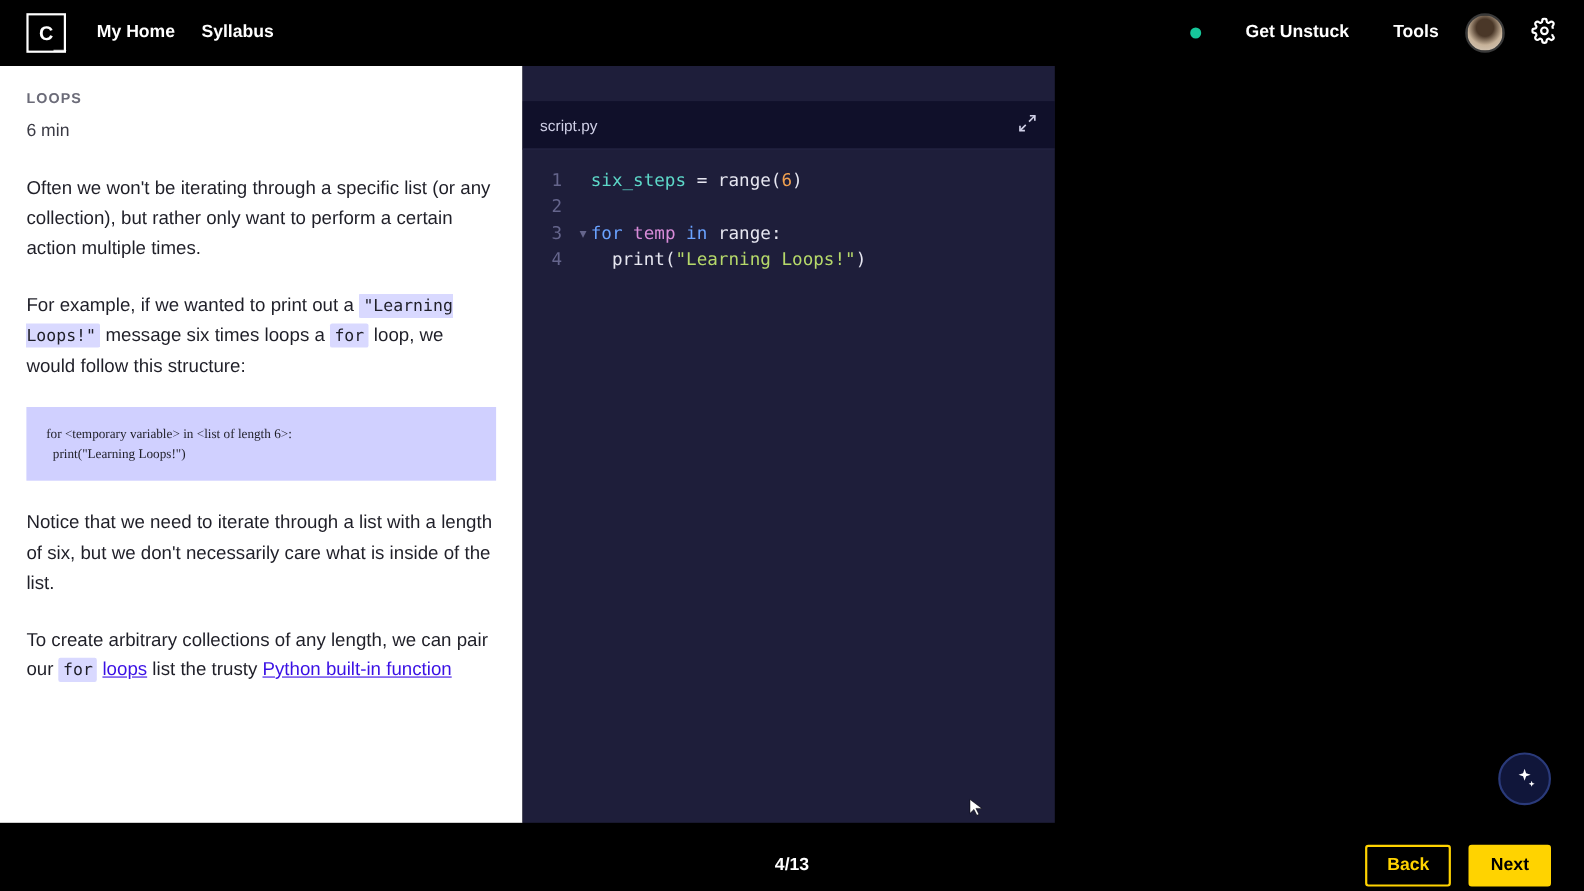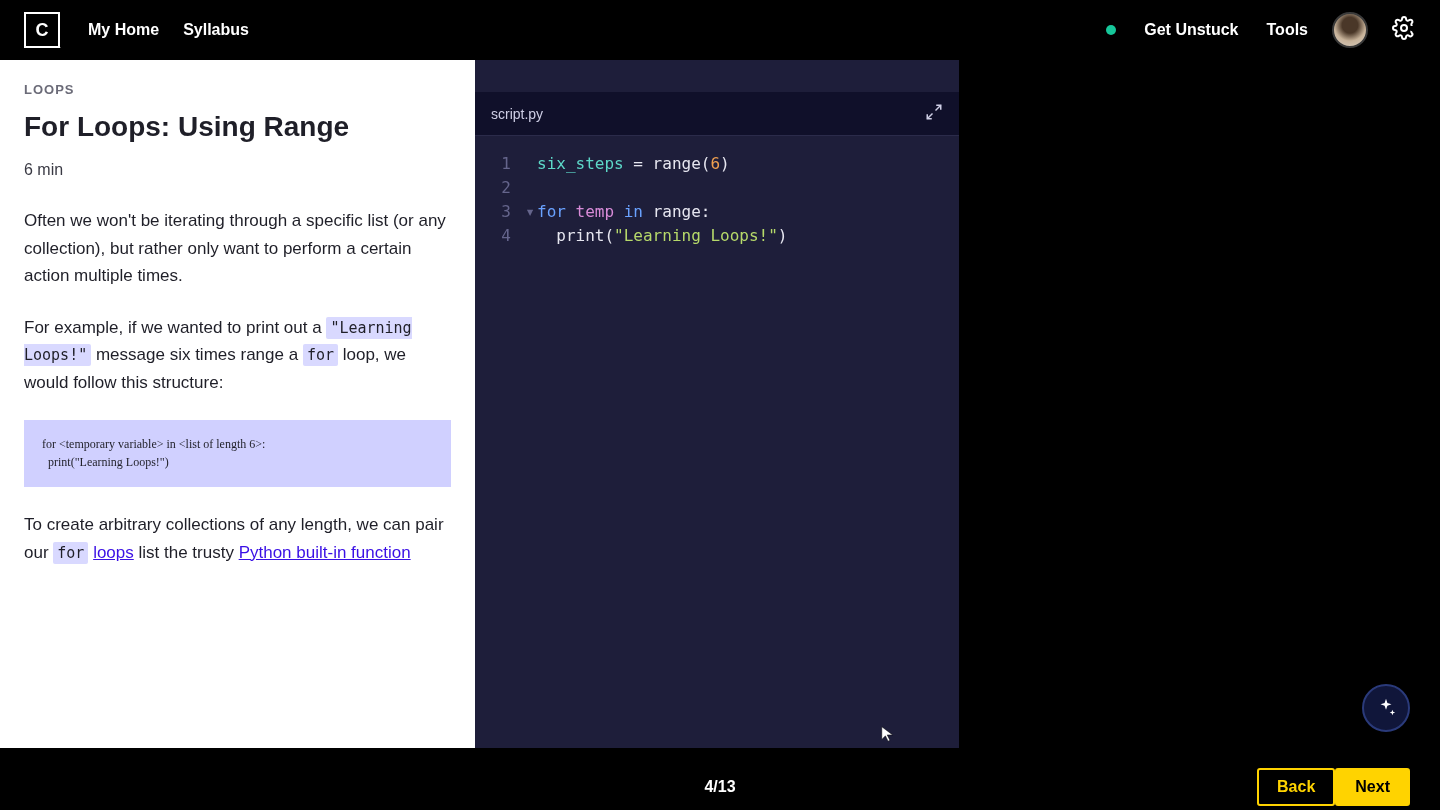--- a/index.html
+++ b/index.html
@@ -47,60 +47,60 @@
   .toolicon svg{width:22px;height:22px;stroke:#cfcfe6;}
 
   .output { position:absolute; top:60px; left:959px; right:0; bottom:62px; background:#000; }
   .fab { position:absolute; right:30px; bottom:78px; width:48px; height:48px; border-radius:50%; background:#10163a; border:2px solid #2a3a7a; display:flex; align-items:center; justify-content:center;}
   .fab svg{width:22px;height:22px;fill:#fff;}
 
   .bottombar { position:absolute; bottom:0; left:0; right:0; height:46px; background:#000; display:flex; align-items:center; padding:0 30px;}
   .progress { position:absolute; left:50%; transform:translateX(-50%); font-size:16px; font-weight:600; color:#fff;}
   .btn { font-size:16px; font-weight:700; padding:8px 18px; border-radius:3px; cursor:pointer; }
   .btn-back { margin-left:auto; color:#ffd300; border:2px solid #ffd300; background:transparent;}
-  .btn-next { background:#ffd300; color:#000; border:2px solid #ffd300;}
+  .btn-next { margin-left:16px; background:#ffd300; color:#000; border:2px solid #ffd300;}
 
   .cursor-icon{position:absolute; left:880px; top:725px; pointer-events:none;}
   .cursor-icon svg{width:18px;height:18px;fill:#fff;stroke:#000;stroke-width:0.5;}
 </style>
 </head>
 <body>
 
 <div class="topbar">
   <div class="logo">C</div>
   <div class="navlink">My Home</div>
   <div class="navlink">Syllabus</div>
   <div class="topright">
     <div class="dot"></div>
-    <div class="navlink" style="margin:4px">Get Unstuck</div>
+    <div class="navlink" style="margin:16px">Get Unstuck</div>
     <div class="navlink" style="margin:0">Tools</div>
     <div class="avatar"></div>
     <div class="gear-icon">
       <svg viewBox="0 0 24 24" fill="none" stroke-width="2">
           <circle cx="12" cy="12" r="3"></circle>
           <path d="M19.4 15a1.7 1.7 0 0 0 .34 1.87l.06.06a2 2 0 1 1-2.83 2.83l-.06-.06a1.7 1.7 0 0 0-1.87-.34 1.7 1.7 0 0 0-1.04 1.57V21a2 2 0 1 1-4 0v-.07a1.7 1.7 0 0 0-1.04-1.57 1.7 1.7 0 0 0-1.87.34l-.06.06a2 2 0 1 1-2.83-2.83l.06-.06a1.7 1.7 0 0 0 .34-1.87 1.7 1.7 0 0 0-1.57-1.04H3a2 2 0 1 1 0-4h.07A1.7 1.7 0 0 0 4.64 9a1.7 1.7 0 0 0-.34-1.87l-.06-.06A2 2 0 1 1 7.07 4.24l.06.06A1.7 1.7 0 0 0 9 4.64 1.7 1.7 0 0 0 10.04 3.07V3a2 2 0 1 1 4 0v.07A1.7 1.7 0 0 0 15.08 4.64a1.7 1.7 0 0 0 1.87-.34l.06-.06a2 2 0 1 1 2.83 2.83l-.06.06A1.7 1.7 0 0 0 19.44 9c.14.34.22.7.22 1.07"></path>
         </svg>
     </div>
   </div>
 </div>
 
 <div class="lesson">
   <div class="eyebrow">LOOPS</div>
-  <div class="h1">For Loops: Using Range</div>
   <div class="minutes">6 min</div>
 
   <div class="para">Often we won't be iterating through a specific list (or any collection), but rather only want to perform a certain action multiple times.</div>
 
   <div class="para">
-    <span>For example, if we wanted to print out a </span><code class="inline">"Learning Loops!"</code><span> message six times range a </span><code class="inline">for</code><span> loop, we would follow this structure:</span>
+    <span>For example, if we wanted to print out a </span><code class="inline">"Learning Loops!"</code><span> message six times loops a </span><code class="inline">for</code><span> loop, we would follow this structure:</span>
   </div>
 
   <div class="codeblock">for &lt;temporary variable&gt; in &lt;list of length 6&gt;:
   print("Learning Loops!")</div>
 
+  <div class="para">Notice that we need to iterate through a list with a length of six, but we don't necessarily care what is inside of the list.</div>
 
   <div class="para">
     <span>To create arbitrary collections of any length, we can pair our </span><code class="inline">for</code><span> </span><a class="lnk">loops</a><span> list the trusty </span><a class="lnk">Python built-in function</a><span> </span>
   </div>
 </div>
 
 <div class="editorwrap">
   <div class="editortab">
     <span>script.py</span>
     <span class="expand">

